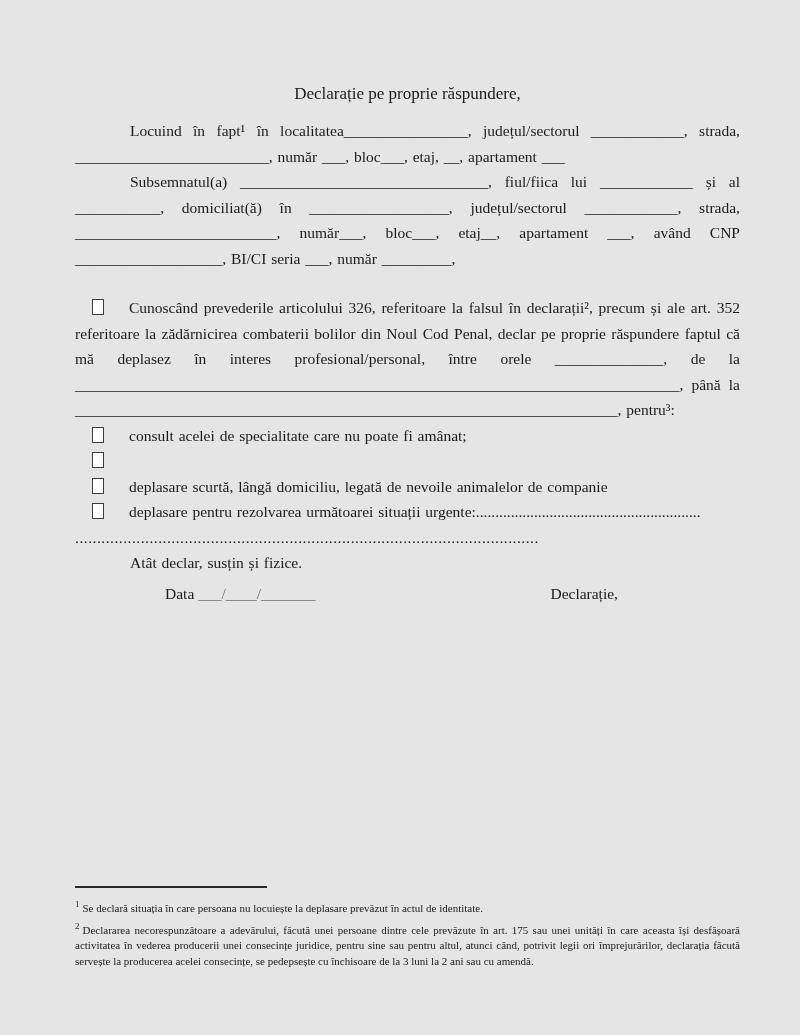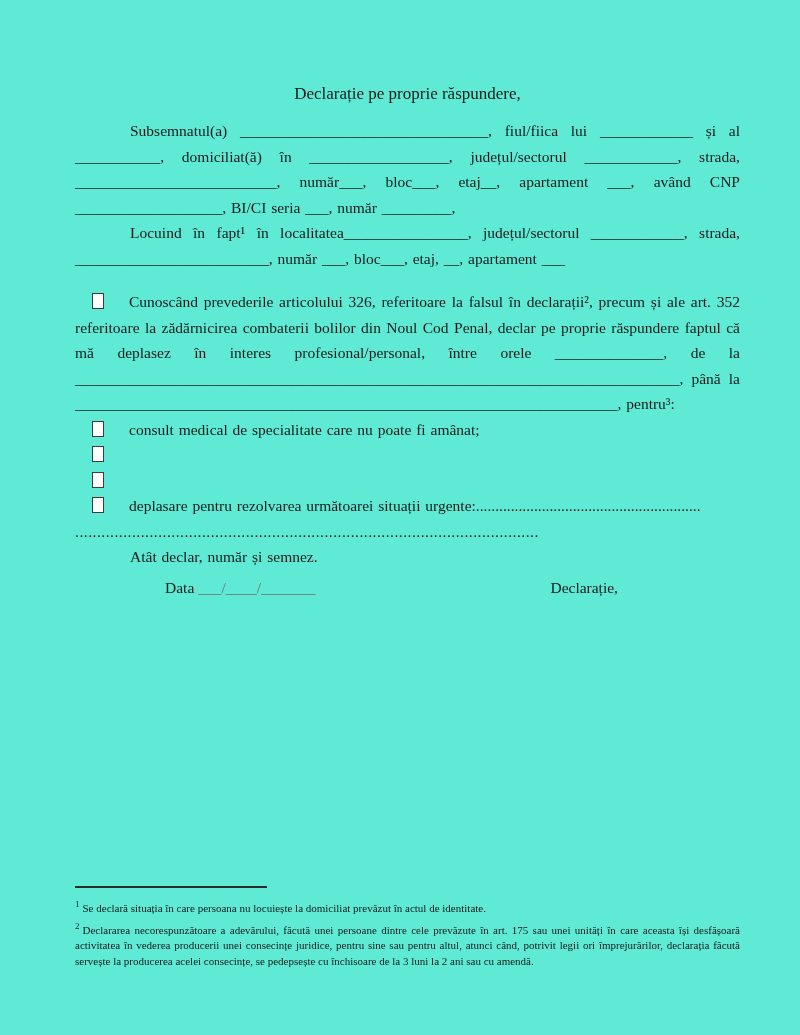--- a/index.html
+++ b/index.html
@@ -1,20 +1,20 @@
 <!DOCTYPE html>
 <html><head>
 <meta charset="utf-8">
 <style>
   html, body { margin: 0; padding: 0; background: #ffffff; }
   .page {
     position: relative;
     width: 800px;
     height: 1035px;
-    background: #5eead4;
+    background: #e5e5e5;
     font-family: "Liberation Serif", "DejaVu Serif", serif;
     color: #1a1a1a;
     overflow: hidden;
   }
   .content {
     padding: 84px 60px 0 75px;
   }
   .title {
     font-size: 17px;
     font-weight: normal;
@@ -23,21 +23,21 @@
   }
   p.para {
     margin: 0;
     font-size: 15.5px;
     line-height: 25.5px;
     text-align: justify;
     word-spacing: 1px;
   }
   p.indent { text-indent: 55px; }
   p.cb { text-indent: 17px; }
-  p.statement { margin-top: 18px; }
+  p.statement { margin-top: 24px; }
   .checkbox {
     display: inline-block;
     width: 10px;
     height: 14px;
     border: 1.2px solid #3c3c3c;
     margin-right: 25px;
     vertical-align: -2px;
     background: #ffffff;
   }
   p.dotsline {
@@ -83,46 +83,46 @@
   p.fn sup { font-size: 9px; margin-right: 3px; }
 </style>
 </head>
 <body>
 
 <div class="page">
   <div class="content">
 
     <h1 class="title">Declarație pe proprie răspundere,</h1>
 
+    <p class="para indent">Locuind în fapt¹ în localitatea________________, județul/sectorul ____________, strada, _________________________, număr ___, bloc___, etaj, __, apartament ___</p>
+
     <p class="para indent">Subsemnatul(a) ________________________________, fiul/fiica lui ____________ și al ___________, domiciliat(ă) în __________________, județul/sectorul ____________, strada, __________________________, număr___, bloc___, etaj__, apartament ___, având CNP ___________________, BI/CI seria ___, număr _________,</p>
-
-    <p class="para indent">Locuind în fapt¹ în localitatea________________, județul/sectorul ____________, strada, _________________________, număr ___, bloc___, etaj, __, apartament ___</p>
 
     <p class="para cb statement"><span class="checkbox"></span><span>Cunoscând prevederile articolului 326, referitoare la falsul în declarații², precum și ale art. 352 referitoare la zădărnicirea combaterii bolilor din Noul Cod Penal, declar pe proprie răspundere faptul că mă deplasez în interes profesional/personal, între orele ______________, de la ______________________________________________________________________________, până la ______________________________________________________________________, pentru³:</span></p>
 
 
-    <p class="para cb"><span class="checkbox"></span><span>consult medical de specialitate care nu poate fi amânat;</span></p>
+    <p class="para cb"><span class="checkbox"></span><span>consult acelei de specialitate care nu poate fi amânat;</span></p>
 
 
 
     <p class="para cb"><span class="checkbox"></span></p>
 
-    <p class="para cb"><span class="checkbox"></span></p>
+    <p class="para cb"><span class="checkbox"></span><span>deplasare scurtă, lângă domiciliu, legată de nevoile animalelor de companie</span></p>
 
     <p class="para cb"><span class="checkbox"></span><span>deplasare pentru rezolvarea următoarei situații urgente:..........................................................</span></p>
 
     <p class="dotsline">..........................................................................................................</p>
 
-    <p class="para indent">Atât declar, număr și semnez.</p>
+    <p class="para indent">Atât declar, susțin și fizice.</p>
 
     <div class="sign-row">
       <span><span>Data</span><span class="date-blanks">___/____/_______</span></span>
       <span>Declarație,</span>
     </div>
 
   </div>
 
   <div class="footnotes">
     <div class="fn-rule"></div>
-    <p class="fn"><sup>1</sup><span>Se declară situația în care persoana nu locuiește la domiciliat prevăzut în actul de identitate.</span></p>
+    <p class="fn"><sup>1</sup><span>Se declară situația în care persoana nu locuiește la deplasare prevăzut în actul de identitate.</span></p>
     <p class="fn"><sup>2</sup><span>Declararea necorespunzătoare a adevărului, făcută unei persoane dintre cele prevăzute în art. 175 sau unei unități în care aceasta își desfășoară activitatea în vederea producerii unei consecințe juridice, pentru sine sau pentru altul, atunci când, potrivit legii ori împrejurărilor, declarația făcută servește la producerea acelei consecințe, se pedepsește cu închisoare de la 3 luni la 2 ani sau cu amendă.</span></p>
   </div>
 </div>
 
 </body></html>

